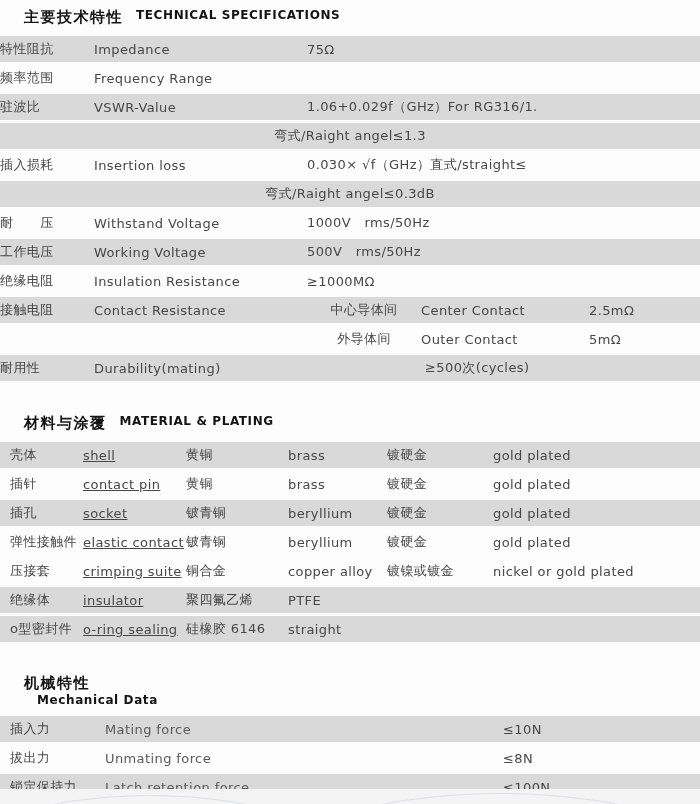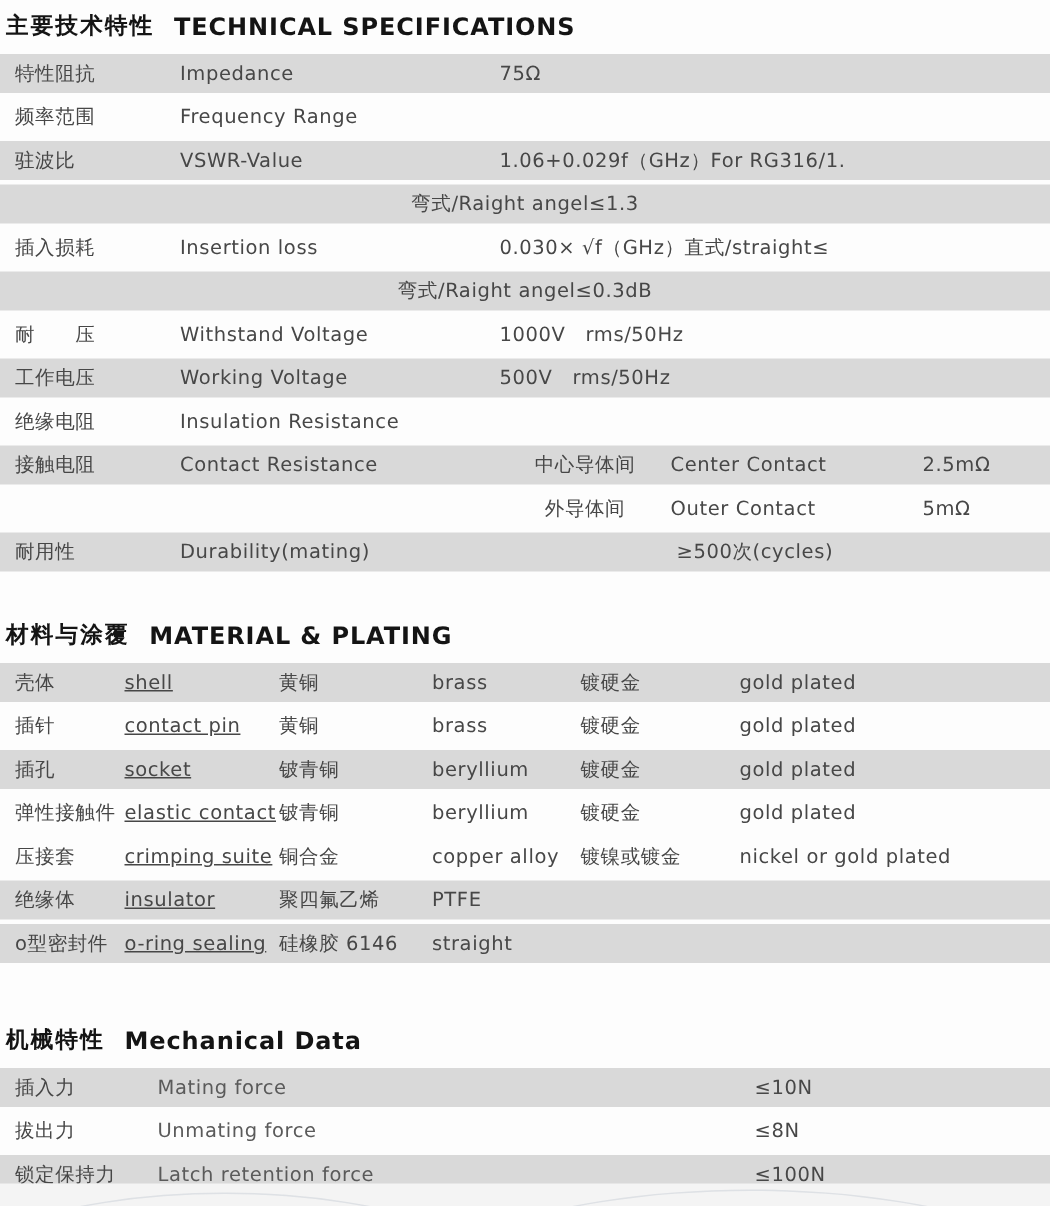--- a/index.html
+++ b/index.html
@@ -5,36 +5,36 @@
   * { margin:0; padding:0; box-sizing:border-box; }
   html,body { width:700px; height:804px; overflow:hidden; }
   body {
     font-family:"DejaVu Sans","Liberation Sans",sans-serif;
     background:#fdfdfd;
     color:#454545;
   }
   .page { width:700px; height:804px; position:relative; padding-top:8px; }
 
   
-  .section-title { display:flex; align-items:flex-start; padding-left:4px; margin-bottom:9px; }
+  .section-title { display:flex; align-items:flex-start; padding-left:24px; margin-bottom:9px; }
   .title-zh { font-size:15px; font-weight:bold; color:#141414; letter-spacing:1.5px; white-space:pre; }
-  .title-en { font-size:16px; font-weight:bold; color:#141414; letter-spacing:0.6px; margin-left:13px; white-space:pre; }
+  .title-en { font-size:12px; font-weight:bold; color:#141414; letter-spacing:0.6px; margin-left:13px; white-space:pre; }
 
   
   .row {
     height:26px; margin-bottom:3px;
     display:flex; align-items:center;
     font-size:13px; letter-spacing:0.4px;
     white-space:pre; color:#474747;
   }
   .row.gray { background:#d9d9d9; }
   .row.center { justify-content:center; }
 
   
-  .t-c1 { width:120px; padding-left:10px; flex:none; }
+  .t-c1 { width:94px; flex:none; }
   .t-c2 { width:213px; flex:none; }
   .t-c3 { flex:1; display:flex; align-items:center; }
   .t-sub1 { width:114px; flex:none;text-align:center; }
   .t-sub2 { width:168px; flex:none; }
   .t-val  { flex:1; }
   .t-val-indent { padding-left:118px; }
 
   
   .m-c1 { width:83px;  padding-left:10px; flex:none; }
   .m-c2 { width:103px; flex:none;text-decoration:underline; }
@@ -42,21 +42,21 @@
   .m-c4 { width:99px;  flex:none; }
   .m-c5 { width:106px; flex:none; }
   .m-c6 { flex:1; }
 
   
   .k-c1 { width:105px; padding-left:10px; flex:none; }
   .k-c2 { width:398px; flex:none; color:#5a5a5a; }
   .k-c3 { flex:1; }
 
   .sec2 { margin-top:33px; }
-  .sec3 { margin-top:42px; }
+  .sec3 { margin-top:32px;flex-direction:column; }
 
   
   .bottom-deco {
     position:absolute; left:0; bottom:0; width:700px; height:15px;
     overflow:hidden; pointer-events:none; background:#f4f4f4;
   }
   .bottom-deco .arc {
     position:absolute; border:1px solid rgba(120,140,160,0.18);
     border-radius:50%;
   }
@@ -105,20 +105,21 @@
       <span class="t-c3">1000V　rms/50Hz</span>
     </div>
     <div class="row gray">
       <span class="t-c1">工作电压</span>
       <span class="t-c2">Working Voltage</span>
       <span class="t-c3">500V　rms/50Hz</span>
     </div>
     <div class="row">
       <span class="t-c1">绝缘电阻</span>
       <span class="t-c2">Insulation Resistance</span>
+      <span class="t-c3">≥1000MΩ</span>
     </div>
     <div class="row gray">
       <span class="t-c1">接触电阻</span>
       <span class="t-c2">Contact Resistance</span>
       <span class="t-c3">
         <span class="t-sub1">中心导体间</span>
         <span class="t-sub2">Center Contact</span>
         <span class="t-val">2.5mΩ</span>
       </span>
     </div>

